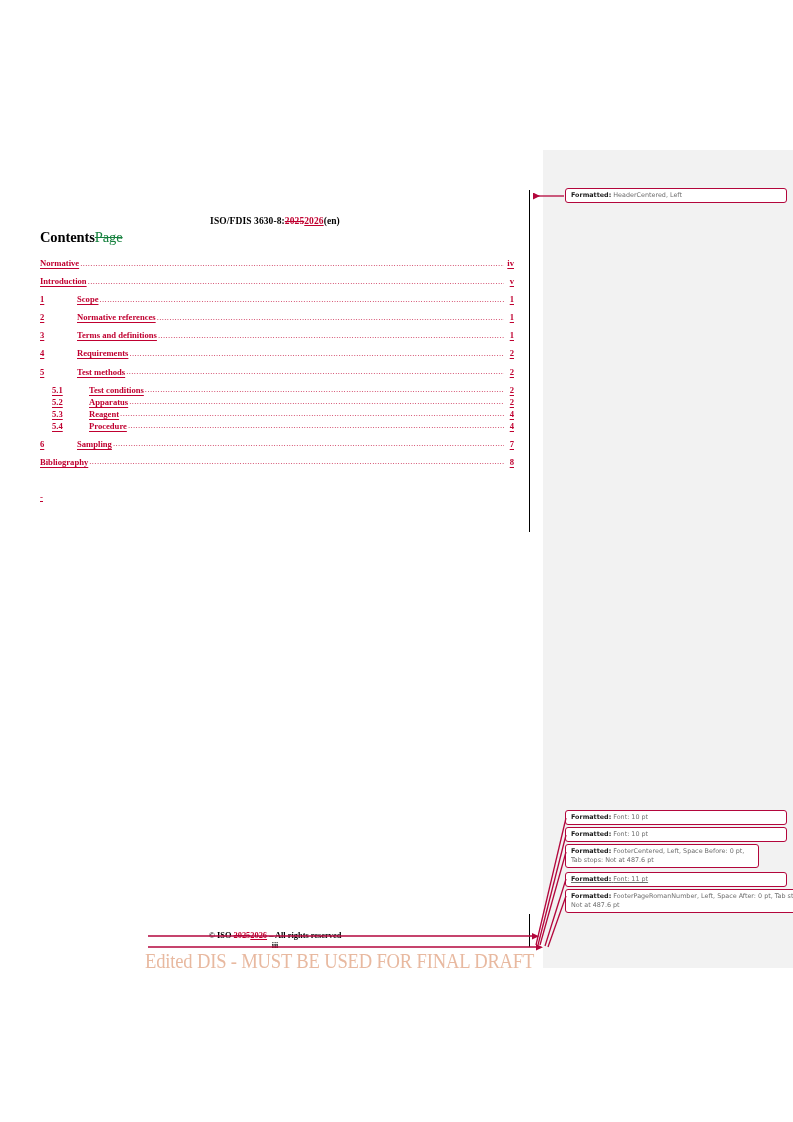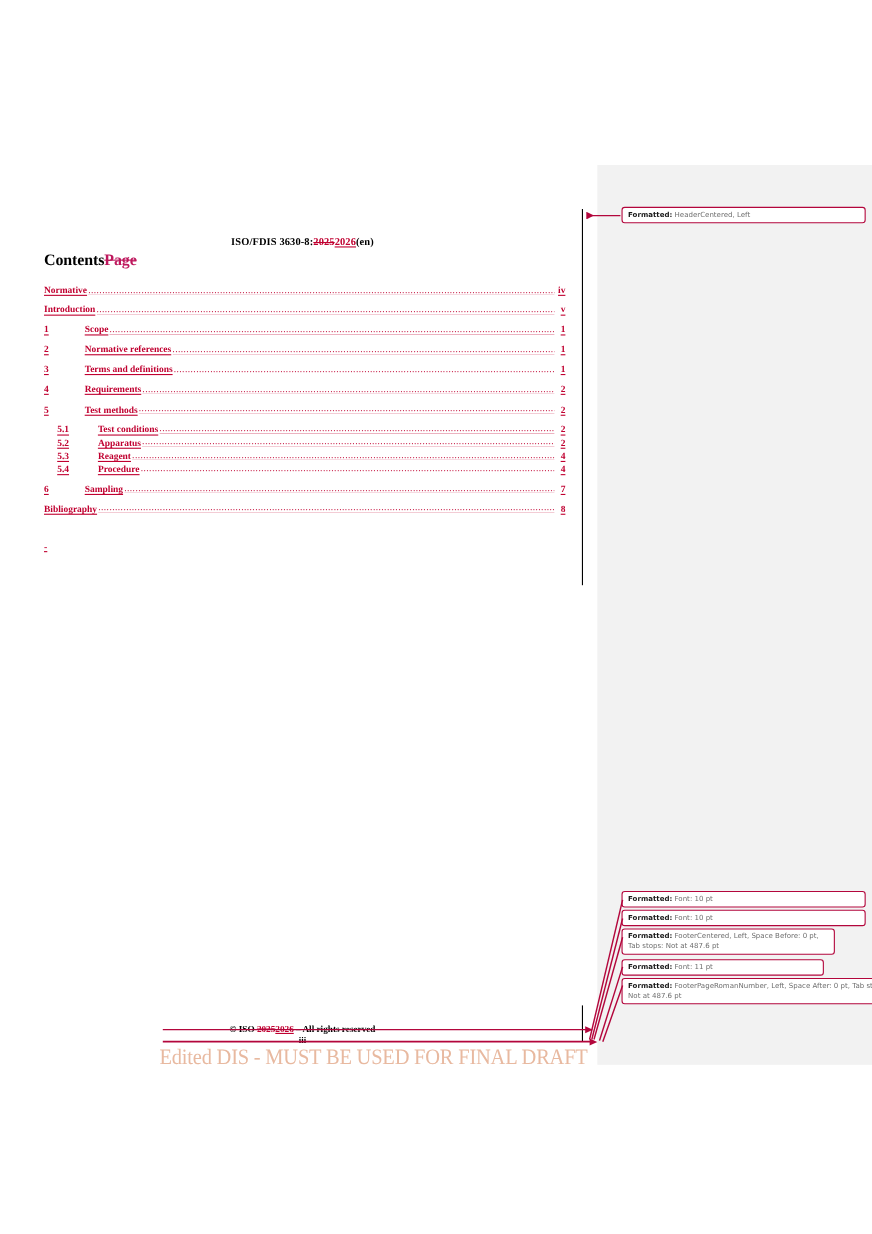--- a/index.html
+++ b/index.html
@@ -54,23 +54,23 @@
   .contents-title {
     position: absolute;
     left: 40px;
     top: 229px;
     font-size: 14.5px;
     font-weight: bold;
     color: #000000;
     letter-spacing: -0.1px;
   }
   .contents-title .page-del {
-    color: #be185d;
+    color: #15803d;
     text-decoration: line-through;
-    font-weight: bold;
+    font-weight: normal;
   }
 
   
   .toc {
     position: absolute;
     left: 40px;
     top: 258px;
     width: 474px;
   }
   .toc-row {
@@ -297,21 +297,21 @@
 <div class="fmt-box" style="left:565px; top:827px; width:222px;">
   <b>Formatted:</b>
   <span>Font: 10 pt</span>
 </div>
 
 <div class="fmt-box" style="left:565px; top:844px; width:194px;">
   <b>Formatted:</b>
   <span>FooterCentered, Left, Space Before:  0 pt, Tab stops: Not at  487.6 pt</span>
 </div>
 
-<div class="fmt-box" style="left:565px; top:872px; width:184px;">
+<div class="fmt-box" style="left:565px; top:872px; width:222px;text-decoration:underline;">
   <b>Formatted:</b>
   <span>Font: 11 pt</span>
 </div>
 
 <div class="fmt-box" style="left:565px; top:889px; width:253px;">
   <b>Formatted:</b>
   <span>FooterPageRomanNumber, Left, Space After:  0 pt, Tab stops: Not at  487.6 pt</span>
 </div>
 
 <svg class="overlay" viewBox="0 0 793 1122" width="793" height="1122">

